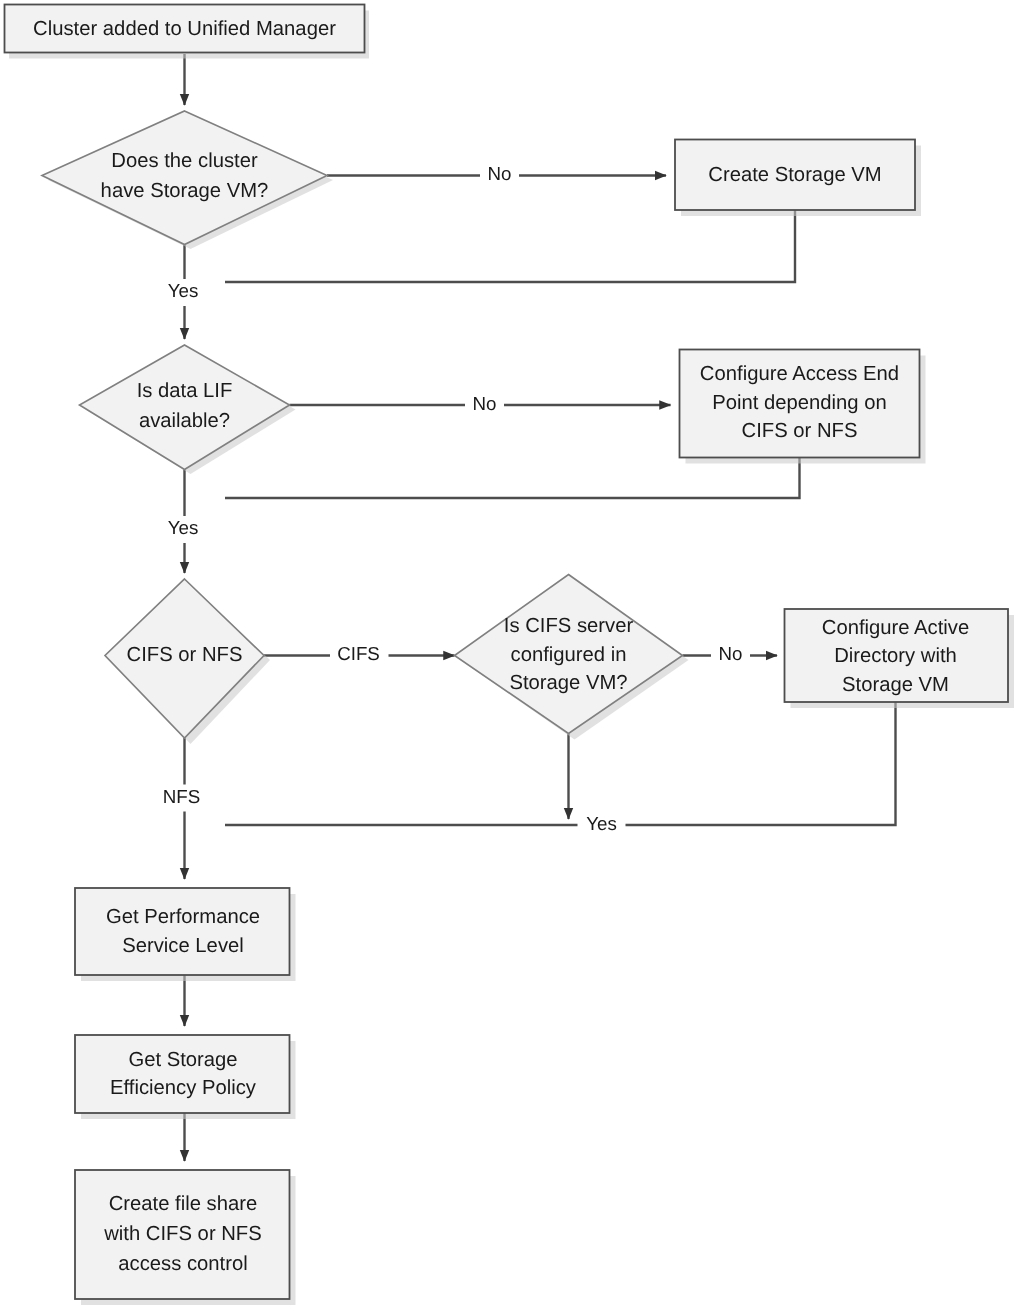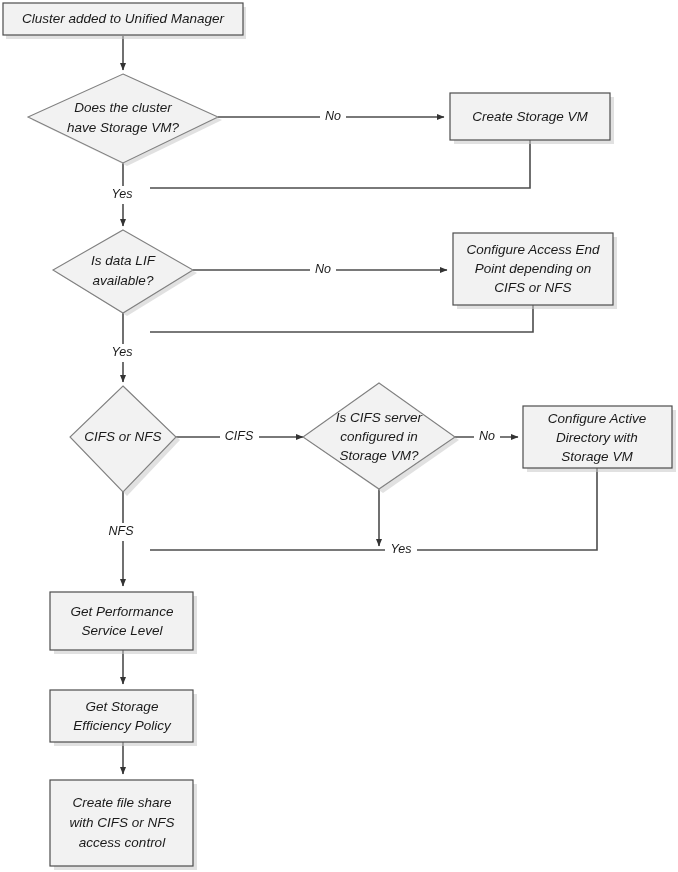--- a/index.html
+++ b/index.html
@@ -10,21 +10,20 @@
   body {
     width: 678px;
     height: 872px;
     font-family: "Liberation Sans", sans-serif;
     overflow: hidden;
   }
   #flowchart-root {
     position: relative;
     width: 678px;
     height: 872px;
-    font-style: italic;
   }
   svg#flow-svg {
     position: absolute;
     top: 0;
     left: 0;
     width: 678px;
     height: 872px;
     display: block;
   }
   .node-box {

